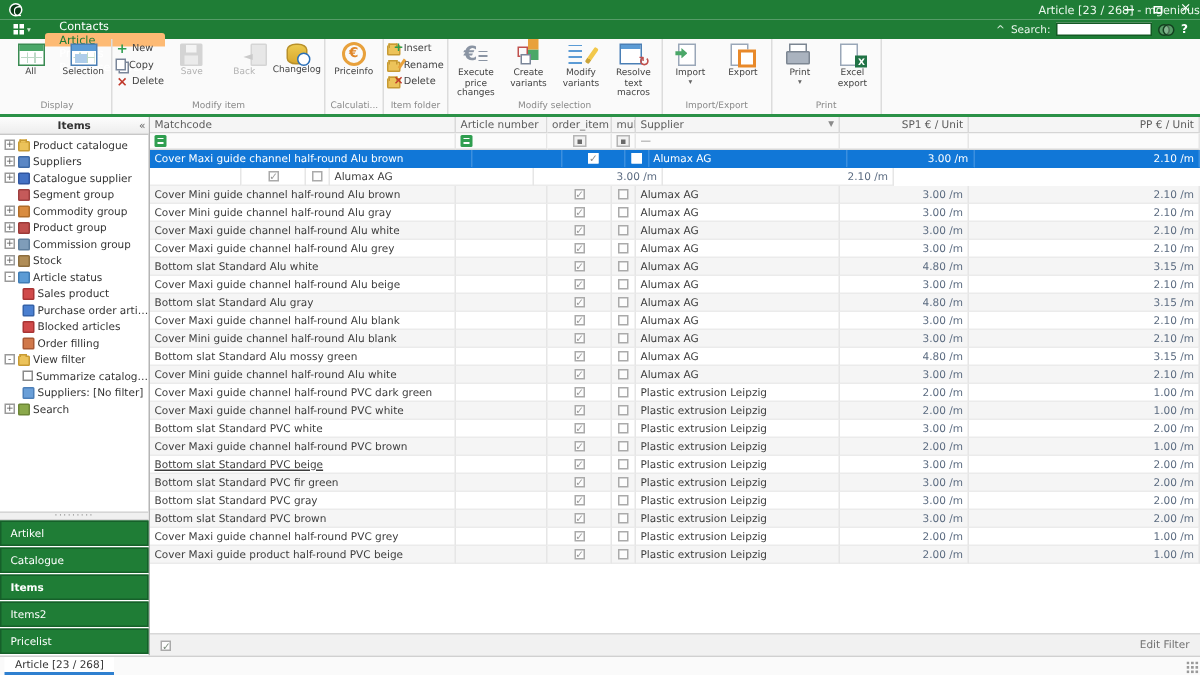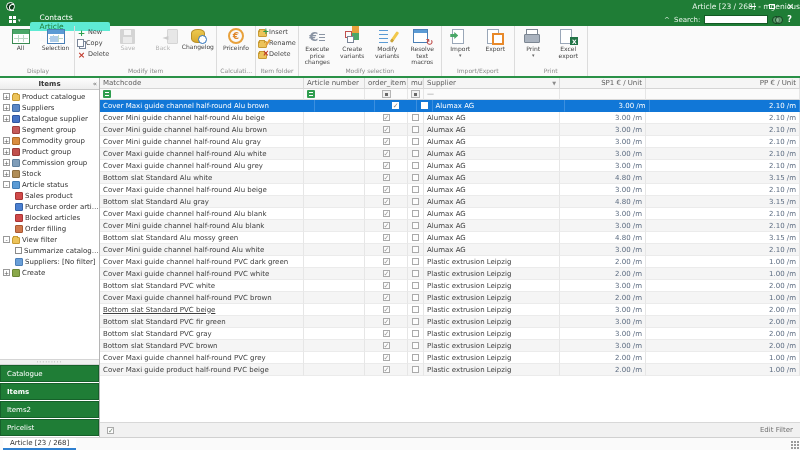--- a/index.html
+++ b/index.html
@@ -18,21 +18,21 @@
 
 .tabbar{height:13px;background:#1f7d36;display:flex;align-items:stretch;color:#fff}
 .menubtn{display:flex;align-items:center;gap:2px;padding:0 7px 0 9px}
 .menu-grid{width:7px;height:7px;background:
  linear-gradient(#fff,#fff) 0 0/3px 3px no-repeat,
  linear-gradient(#fff,#fff) 4px 0/3px 3px no-repeat,
  linear-gradient(#fff,#fff) 0 4px/3px 3px no-repeat,
  linear-gradient(#fff,#fff) 4px 4px/3px 3px no-repeat}
 .menu-caret{font-size:5px;color:#cfe8d5}
 .tab{padding:0 10px;display:flex;align-items:center;font-size:7.5px;margin-left:2px}
-.tab.active{background:#5eead4;color:#1f7d36;border-radius:2px 2px 0 0}
+.tab.active{background:#fdba74;color:#1f7d36;border-radius:2px 2px 0 0}
 .tab-right{margin-left:auto;display:flex;align-items:center;gap:4px;padding-right:5px}
 .chev{color:#d8ecd c;font-size:7px;color:#d8ecdc}
 .search-label{font-size:7px;color:#eaf6ec}
 .search-input{width:64px;height:9px;border:1px solid #145a25;background:#fff;font-size:6.5px;padding:0 2px;font-family:inherit}
 .binoculars{width:11px;height:7px;position:relative}
 .binoculars::before,.binoculars::after{content:"";position:absolute;top:0;width:6px;height:6px;border:1.5px solid #133f1f;border-radius:50%;background:rgba(255,255,255,.25)}
 .binoculars::before{left:0}.binoculars::after{right:0}
 .help-q{color:#fff;font-size:8px;font-weight:bold;padding-right:3px}
 
 .ribbon{height:52px;background:#fafafa;border-bottom:2px solid #2a9147;display:flex;align-items:stretch;padding-left:2px}
@@ -394,25 +394,26 @@
           <span class="ti cbox"></span>
           <span class="tlabel">Summarize catalogue</span>
         </div>
         <div class="tnode lv1">
           <span class="ti supfilter"></span>
           <span class="tlabel">Suppliers: [No filter]</span>
         </div>
         <div class="tnode lv0">
           <span class="texp">+</span>
           <span class="ti scripts"></span>
-          <span class="tlabel">Create</span>
+          <span class="tlabel">Search</span>
         </div>
       </div>
     <div class="splitter">·········</div>
     <div class="panels" id="panels">
+        <div class="panel-btn">Artikel</div>
         <div class="panel-btn">Catalogue</div>
         <div class="panel-btn active">Items</div>
         <div class="panel-btn">Items2</div>
         <div class="panel-btn">Pricelist</div>
       </div>
   </div>
 
   <div class="main">
     <div class="grow" id="grid-header">
         <div class="gh" style="width: 204px;">Matchcode</div>
@@ -450,21 +451,20 @@
             <span class="cb on"></span>
           </div>
           <div class="gc" style="width: 16px;">
             <span class="cb"></span>
           </div>
           <div class="gc" style="width: 136px;">Alumax AG</div>
           <div class="gc right" style="width: 86px;">3.00 /m</div>
           <div class="gc right" style="width: 154px;">2.10 /m</div>
         </div>
         <div class="gridrow">
-          <div class="gc" style="width: 204px;">Cover Mini guide channel half-round Alu beige</div>
           <div class="gc" style="width: 61px;"></div>
           <div class="gc" style="width: 43px;">
             <span class="cb on"></span>
           </div>
           <div class="gc" style="width: 16px;">
             <span class="cb"></span>
           </div>
           <div class="gc" style="width: 136px;">Alumax AG</div>
           <div class="gc right" style="width: 86px;">3.00 /m</div>
           <div class="gc right" style="width: 154px;">2.10 /m</div>

